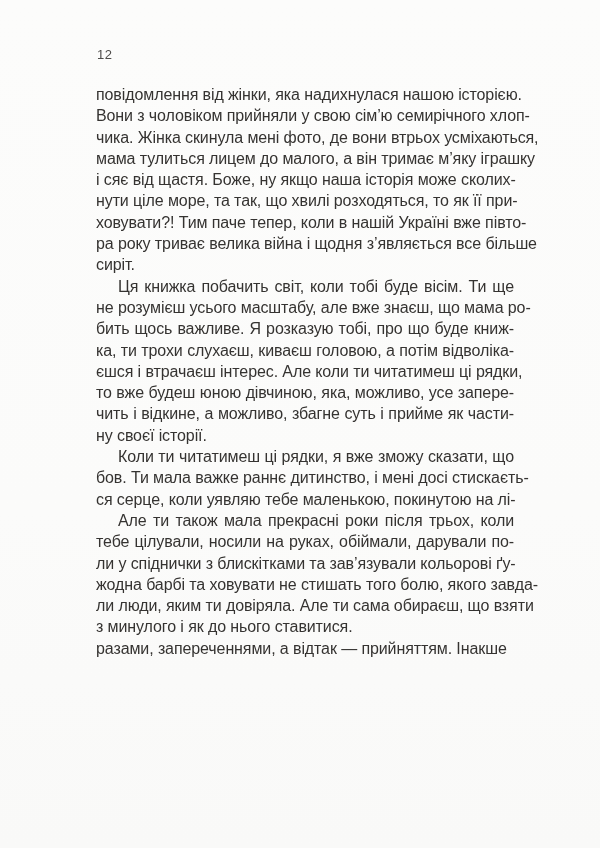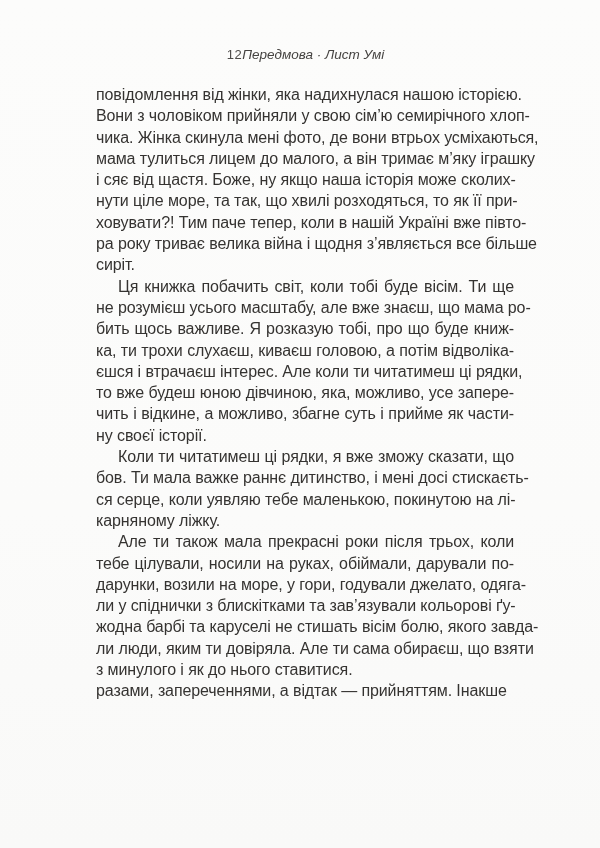--- a/index.html
+++ b/index.html
@@ -17,21 +17,21 @@
     width: 600px;
     height: 848px;
     background: linear-gradient(180deg, #fcfcfb 0%, #fbfbfa 60%, #f9f9f8 100%);
   }
   .page-header {
     position: absolute;
     left: 97px;
     right: 86px;
     top: 47px;
     display: flex;
-    justify-content: center;
+    justify-content: flex-start;
     align-items: baseline;
     font-family: "Liberation Sans", sans-serif;
     color: #4e4c4a;
   }
   .page-number {
     font-size: 13px;
     letter-spacing: 0.5px;
   }
   .running-title {
     font-style: italic;
@@ -63,21 +63,20 @@
   .line.indent {
     padding-left: 22px;
   }
 </style>
 </head>
 <body>
 
 <div class="page">
   <header class="page-header">
     <span class="page-number">12</span>
-    <span class="running-title">Передмова · Лист Умі</span>
   </header>
   <main class="body-text">
       <div class="para">
         <div class="line">повідомлення від жінки, яка надихнулася нашою історією.</div>
         <div class="line">Вони з чоловіком прийняли у свою сім’ю семирічного хлоп-</div>
         <div class="line">чика. Жінка скинула мені фото, де вони втрьох усміхаються,</div>
         <div class="line">мама тулиться лицем до малого, а він тримає м’яку іграшку</div>
         <div class="line">і сяє від щастя. Боже, ну якщо наша історія може сколих-</div>
         <div class="line">нути ціле море, та так, що хвилі розходяться, то як її при-</div>
         <div class="line">ховувати?! Тим паче тепер, коли в нашій Україні вже півто-</div>
@@ -91,28 +90,26 @@
         <div class="line">ка, ти трохи слухаєш, киваєш головою, а потім відволіка-</div>
         <div class="line">єшся і втрачаєш інтерес. Але коли ти читатимеш ці рядки,</div>
         <div class="line">то вже будеш юною дівчиною, яка, можливо, усе запере-</div>
         <div class="line">чить і відкине, а можливо, збагне суть і прийме як части-</div>
         <div class="line last">ну своєї історії.</div>
       </div>
       <div class="para">
         <div class="line indent">Коли ти читатимеш ці рядки, я вже зможу сказати, що</div>
         <div class="line">бов. Ти мала важке раннє дитинство, і мені досі стискаєть-</div>
         <div class="line">ся серце, коли уявляю тебе маленькою, покинутою на лі-</div>
-        <div class="line last">карняному ліжку.</div>
       </div>
       <div class="para">
         <div class="line indent">Але ти також мала прекрасні роки після трьох, коли</div>
         <div class="line">тебе цілували, носили на руках, обіймали, дарували по-</div>
-        <div class="line">дарунки, возили на море, у гори, годували джелато, одяга-</div>
         <div class="line">ли у спіднички з блискітками та зав’язували кольорові ґу-</div>
-        <div class="line">жодна барбі та каруселі не стишать вісім болю, якого завда-</div>
+        <div class="line">жодна барбі та ховувати не стишать того болю, якого завда-</div>
         <div class="line">ли люди, яким ти довіряла. Але ти сама обираєш, що взяти</div>
         <div class="line last">з минулого і як до нього ставитися.</div>
       </div>
       <div class="para">
         <div class="line last">разами, запереченнями, а відтак — прийняттям. Інакше</div>
       </div>
     </main>
 </div>
 
 </body></html>

